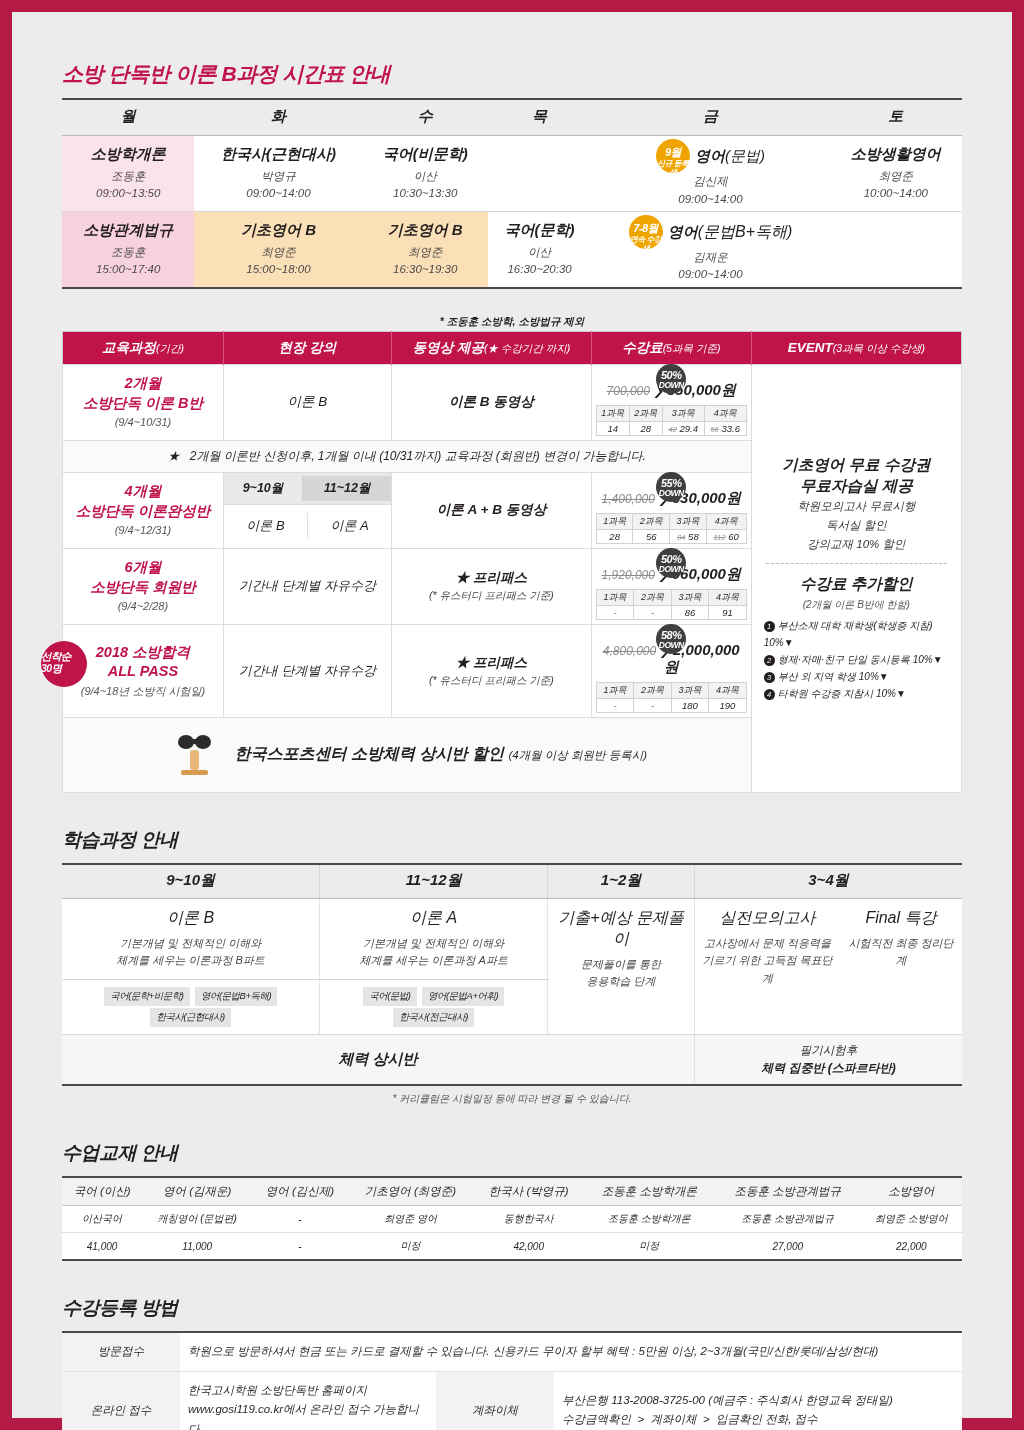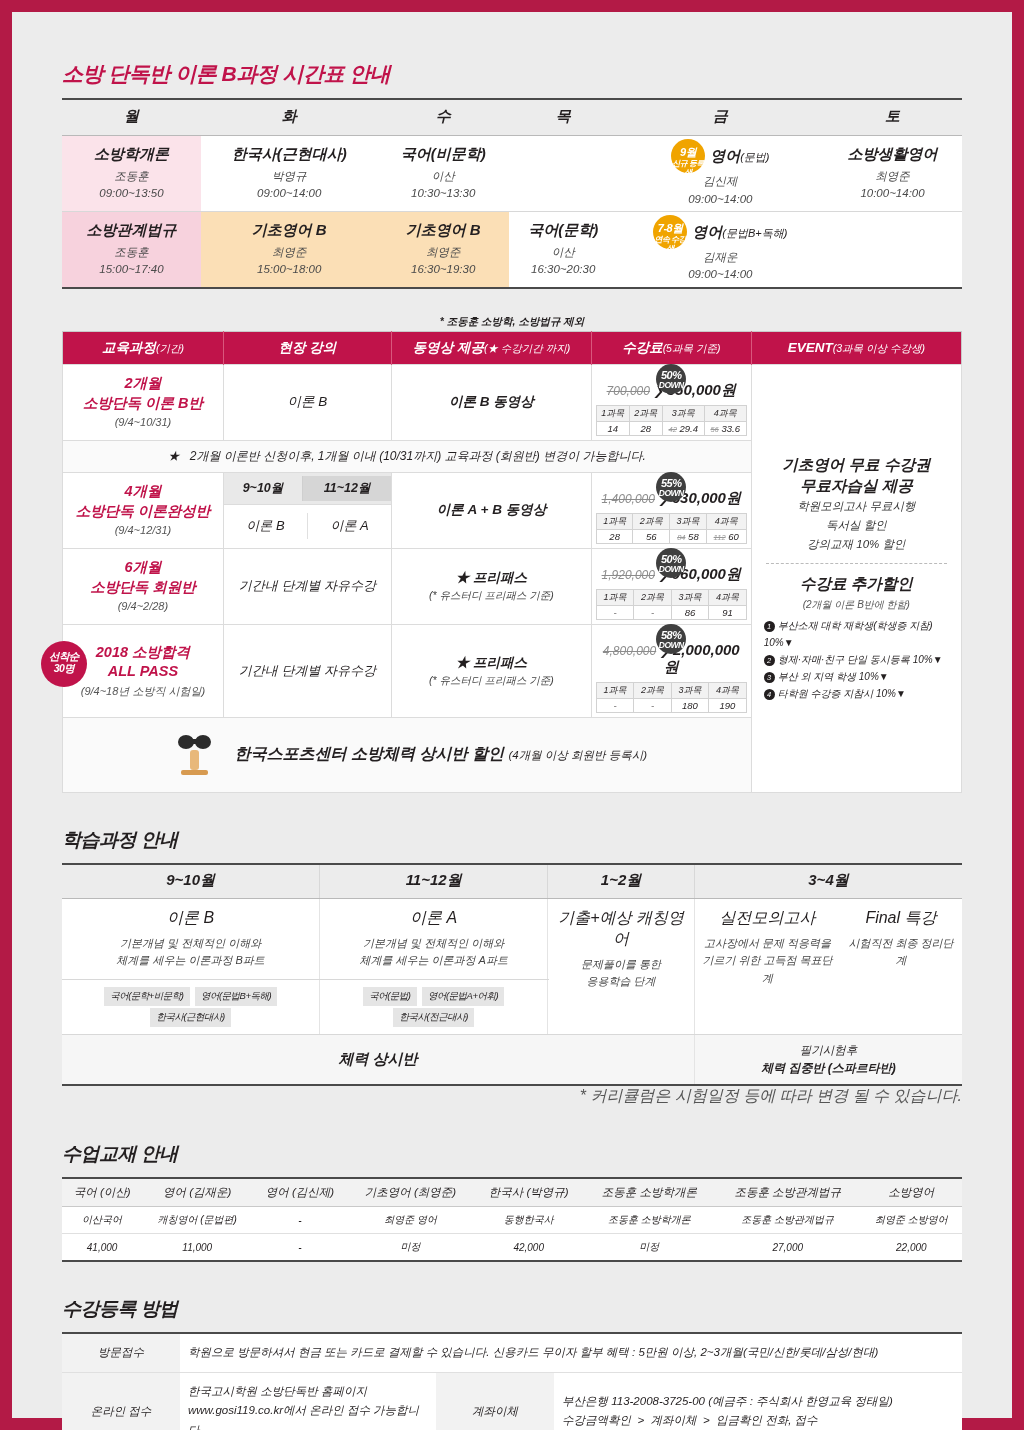--- a/index.html
+++ b/index.html
@@ -99,21 +99,21 @@
   .ev ul { list-style:none; margin:4px 0 0; padding:0 0 0 4px; text-align:left; font-size:10px; line-height:1.7;}
   .ev li span.n {
     display:inline-block; width:11px; height:11px; border-radius:50%;
     background:#231f20; color:#fff; font-size:7.5px; text-align:center; line-height:11px; margin-right:3px;
   }
   .ev .note2 { font-size:10px; color:#555; display:block; margin-top:2px;}
 
   .flag {
     position:absolute; left:-22px; width:46px; height:46px; border-radius:50%;
     background:#c0134a; color:#fff; font-size:10.5px; font-weight:bold;
-    line-height:1.2; padding-top:9px; text-align:center; letter-spacing:-0.5px;
+    line-height:1.2; padding-top:9px; text-align:left; letter-spacing:-0.5px;
   }
 
   .sports {
     display:flex; align-items:center; justify-content:center; gap:14px;
     padding:10px 0;
   }
   .sports .txt { font-size:16px; font-weight:bold; }
   .sports .txt small { font-size:11.5px; font-weight:normal; }
 
   
@@ -127,21 +127,21 @@
   .lt .t2 { font-size:11px; color:#444; line-height:1.6; }
   .chips { padding:6px 4px !important; background:#fff; }
   .chip {
     display:inline-block; background:#e5e5e5; font-size:9.5px; padding:3px 6px; margin:1px;
     letter-spacing:-0.5px;
   }
   .bar { background:#f6f6f6 !important; font-size:15px; font-weight:bold; padding:7px 0 !important;
          border-bottom:2px solid #4a4a4a !important;}
   .bar.small { font-size:11.5px; font-weight:normal; line-height:1.5; }
   .bar.small b { font-size:12px; }
-  .footnote { text-align:right; font-size:16px; color:#555; }
+  .footnote { text-align:center; font-size:10px; color:#555; margin-top:6px; }
 
   
   .bt { font-size:11px; margin-top:4px; }
   .bt th {
     background:#f2f2f2; font-weight:normal; font-size:11.5px; padding:6px 2px;
     border-top:2px solid #4a4a4a; border-bottom:1px solid #c9c9c9;
   }
   .bt td { text-align:center; padding:6px 2px; border-bottom:1px solid #e0e0e0; background:#fff; font-size:10px; }
   .bt tr:last-child td { border-bottom:2px solid #4a4a4a;margin-left:8px; }
 
@@ -184,21 +184,21 @@
           <span class="c-sub">박영규<br>09:00~14:00</span>
         </td>
         <td>
           <span class="c-title">국어(비문학)</span>
           <span class="c-sub">이산<br>10:30~13:30</span>
         </td>
         <td></td>
         <td>
           <div class="cellflex">
             <span class="badge small"><b>9월</b>신규 등록생</span>
-            <span class="c-title" style="margin-bottom:0">영어<span style="font-size:11px;font-weight:normal;">(문법)</span></span>
+            <span class="c-title" style="margin-bottom:0">영어<span style="font-size:15px;font-weight:normal;">(문법)</span></span>
           </div>
           <span class="c-sub">김신제<br>09:00~14:00</span>
         </td>
         <td>
           <span class="c-title">소방생활영어</span>
           <span class="c-sub">최영준<br>10:00~14:00</span>
         </td>
       </tr>
       <tr>
         <td class="pink2">
@@ -213,21 +213,21 @@
           <span class="c-title">기초영어 B</span>
           <span class="c-sub">최영준<br>16:30~19:30</span>
         </td>
         <td>
           <span class="c-title">국어(문학)</span>
           <span class="c-sub">이산<br>16:30~20:30</span>
         </td>
         <td>
           <div class="cellflex">
             <span class="badge small"><b>7-8월</b>연속 수강생</span>
-            <span class="c-title" style="margin-bottom:0">영어<span style="font-size:11px;font-weight:normal;">(문법B+독해)</span></span>
+            <span class="c-title" style="margin-bottom:0">영어<span style="font-size:16px;font-weight:normal;">(문법B+독해)</span></span>
           </div>
           <span class="c-sub">김재운<br>09:00~14:00</span>
         </td>
         <td></td>
       </tr>
     </tbody>
   </table>
 
   <div class="note-top">
     <span>* 조동훈 소방학, 소방법규 제외</span>
@@ -470,21 +470,21 @@
       <tr>
         <td colspan="3" style="vertical-align:top">
           <div class="t1">이론 B</div>
           <div class="t2">기본개념 및 전체적인 이해와<br>체계를 세우는 이론과정 B파트</div>
         </td>
         <td colspan="3" style="vertical-align:top;border-left:1px solid #e4e4e4">
           <div class="t1">이론 A</div>
           <div class="t2">기본개념 및 전체적인 이해와<br>체계를 세우는 이론과정 A파트</div>
         </td>
         <td colspan="2" style="vertical-align:top;border-left:1px solid #e4e4e4" rowspan="2">
-          <div class="t1">기출+예상 캐칭영어</div>
+          <div class="t1">기출+예상 문제풀이</div>
           <div class="t2">문제풀이를 통한<br>응용학습 단계</div>
         </td>
         <td colspan="2" style="vertical-align:top;border-left:1px solid #e4e4e4" rowspan="2">
           <div class="t1">실전모의고사</div>
           <div class="t2">고사장에서 문제 적응력을<br>기르기 위한 고득점 목표단계</div>
         </td>
         <td colspan="2" style="vertical-align:top" rowspan="2">
           <div class="t1">Final 특강</div>
           <div class="t2">시험직전 최종 정리단계</div>
         </td>

